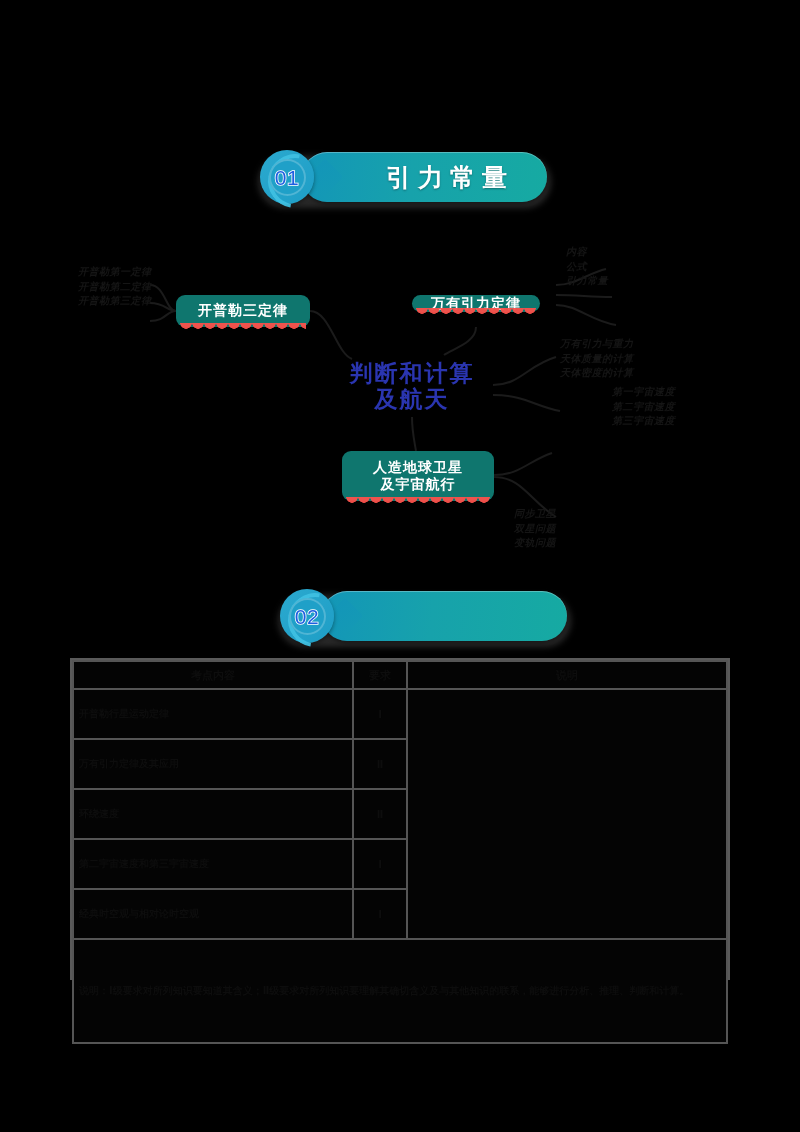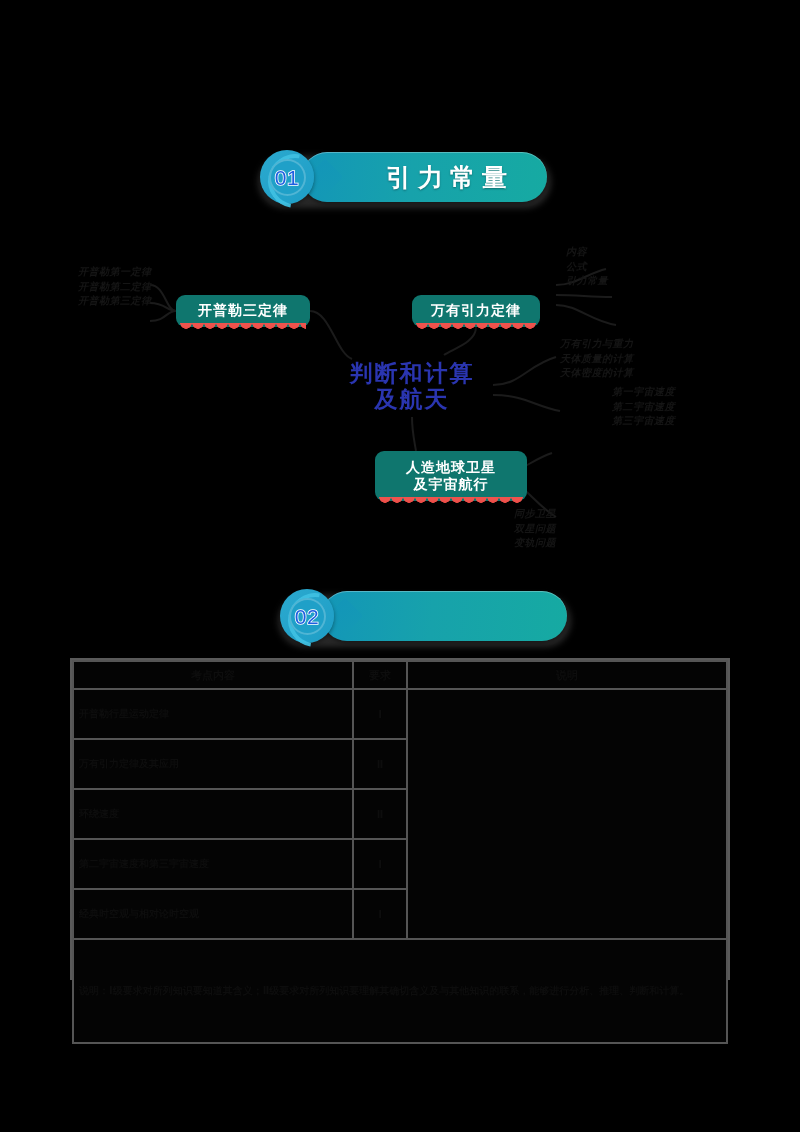--- a/index.html
+++ b/index.html
@@ -68,22 +68,22 @@
     box-shadow:0 2px 3px rgba(0,0,0,.35);
     letter-spacing:1px;line-height:1.25;
   }
   .node-red .lace{
     position:absolute;left:4px;right:4px;bottom:-5px;height:9px;
     background:
       radial-gradient(circle at 6px 0, #f9514b 5.5px, transparent 6px) repeat-x;
     background-size:12px 9px;opacity:.95;
   }
   #node-kepler{left:176px;top:70px;width:134px;height:32px;font-size:14px;}
-  #node-gravity-law{left:412px;top:70px;width:128px;height:32px;font-size:14px;}
-  #node-satellite{left:342px;top:226px;width:152px;height:50px;font-size:14px;margin-left:33px;}
+  #node-gravity-law{left:412px;top:70px;width:128px;height:17px;font-size:14px;}
+  #node-satellite{left:342px;top:226px;width:152px;height:50px;font-size:14px;}
 
   #center-title{
     position:absolute;left:331px;top:130px;width:162px;height:62px;
     display:flex;flex-direction:column;align-items:center;justify-content:center;
     color:#2a35b0;font-size:23px;font-weight:bold;letter-spacing:2px;line-height:1.15;
     text-shadow:0 1px 1px rgba(0,0,0,.5);
   }
 
   .ghost{
     position:absolute;color:#151515;font-size:10px;line-height:1.45;

